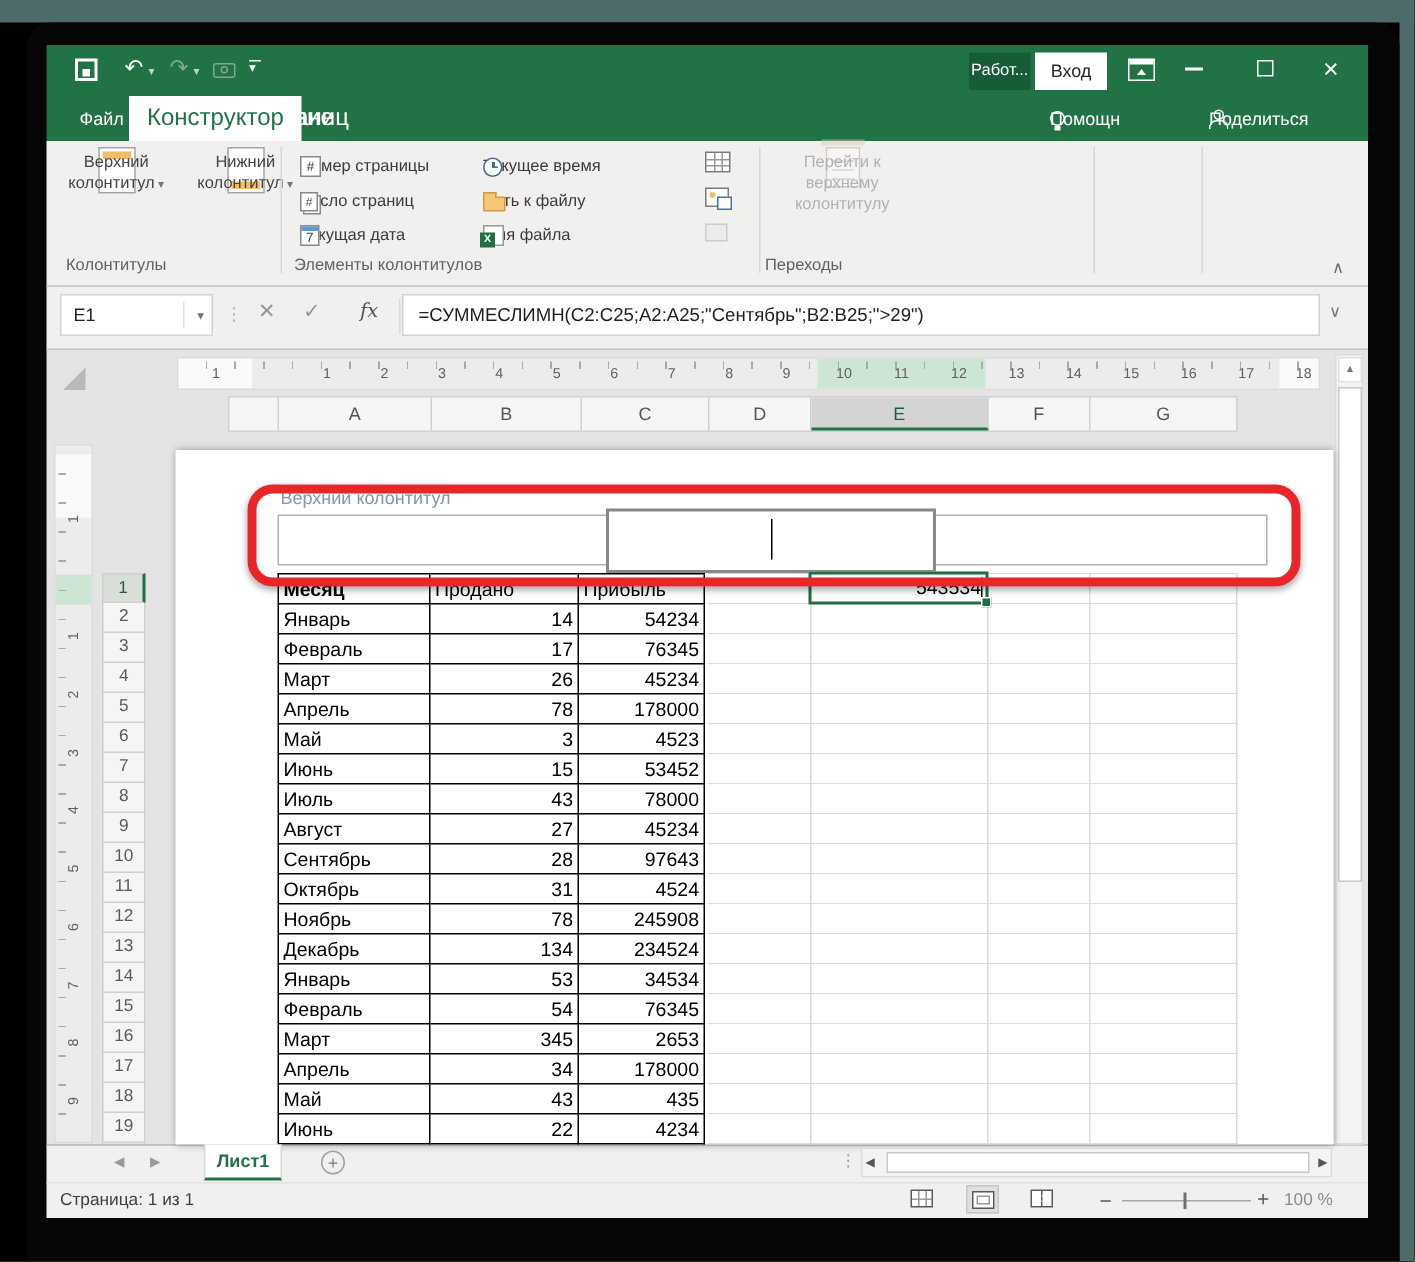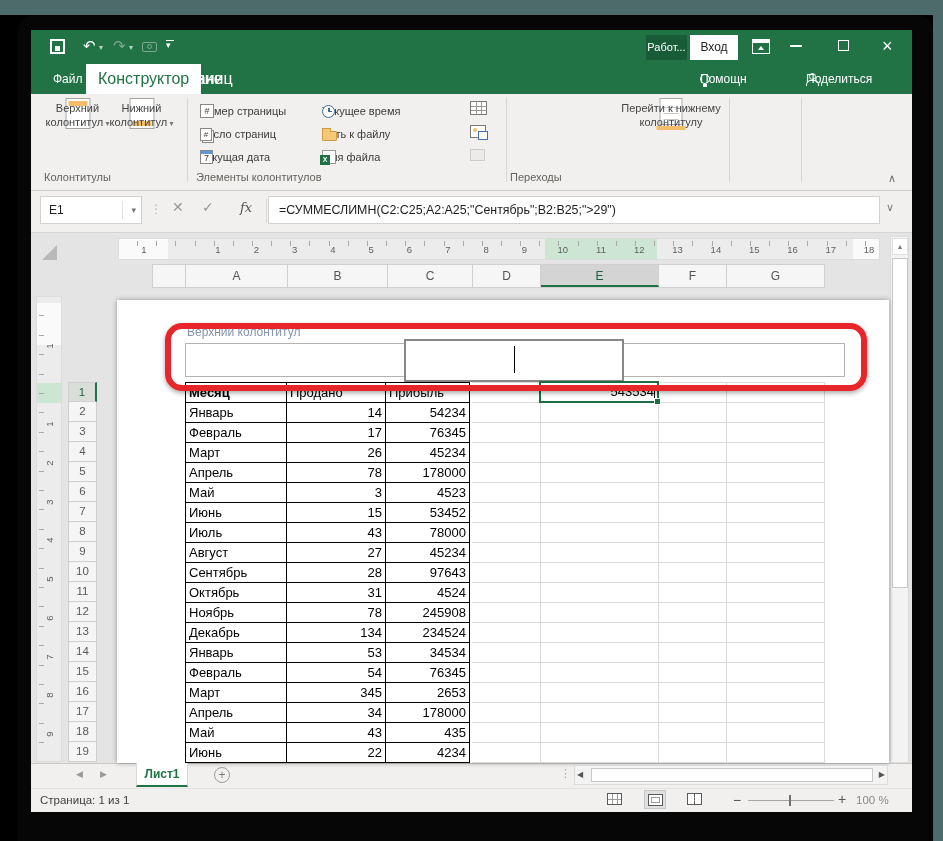--- a/index.html
+++ b/index.html
@@ -246,21 +246,21 @@
       <span class="person"></span>
       <span style="position:static">Поделиться</span>
     </div>
 
   <div class="bigbtn" style="left:44px;width:67px;">
     <span class="ic-hf top">
         <i></i>
       </span>
     <span class="lbl">Верхний колонтитул</span>
   </div>
-  <div class="bigbtn" style="left:108px;width:67px;text-align:center;">
+  <div class="bigbtn" style="left:130px;width:67px;text-align:center;">
     <span class="ic-hf bot">
         <i></i>
       </span>
     <span class="lbl">Нижний колонтитул</span>
   </div>
   <div class="glabel" style="left:44px;width:136px;">Колонтитулы</div>
   <div class="gsep" style="left:187px;"></div>
 
   <div id="g2items">
       <div class="g2item" style="left: 4px; top: 2px;">
@@ -287,25 +287,25 @@
         <span class="gi ic-filename"></span>
         <span style="position: static;">Имя файла</span>
       </div>
     </div>
   <div class="ic-tbl" style="top:101px;"></div>
   <div class="ic-pic" style="top:125px;"></div>
   <div class="ic-fmt" style="top:149px;"></div>
   <div class="glabel" style="left:196px;width:296px;">Элементы колонтитулов</div>
   <div class="gsep" style="left:506px;"></div>
 
-  <div class="bigbtn nocaret" style="left:615px;width:112px;">
-    <span class="ic-goto gdn">
+  <div class="bigbtn disabled nocaret" style="left:510px;width:103px;">
+    <span class="ic-goto gup">
         <i></i>
       </span>
-    <span class="lbl">Перейти к нижнему колонтитулу</span>
+    <span class="lbl">Перейти к верхнему колонтитулу</span>
   </div>
   <div class="glabel" style="left:510px;width:217px;">Переходы</div>
   <div class="gsep" style="left:729px;"></div>
 
   <div class="gsep" style="left:801px;"></div>
   <div class="chev-up">∧</div>
 
   <div class="namebox"><span style="position:static">E1</span><i></i><b>▾</b></div>
   <div class="fbdots">⋮</div>
   <div class="fbx">✕</div>

